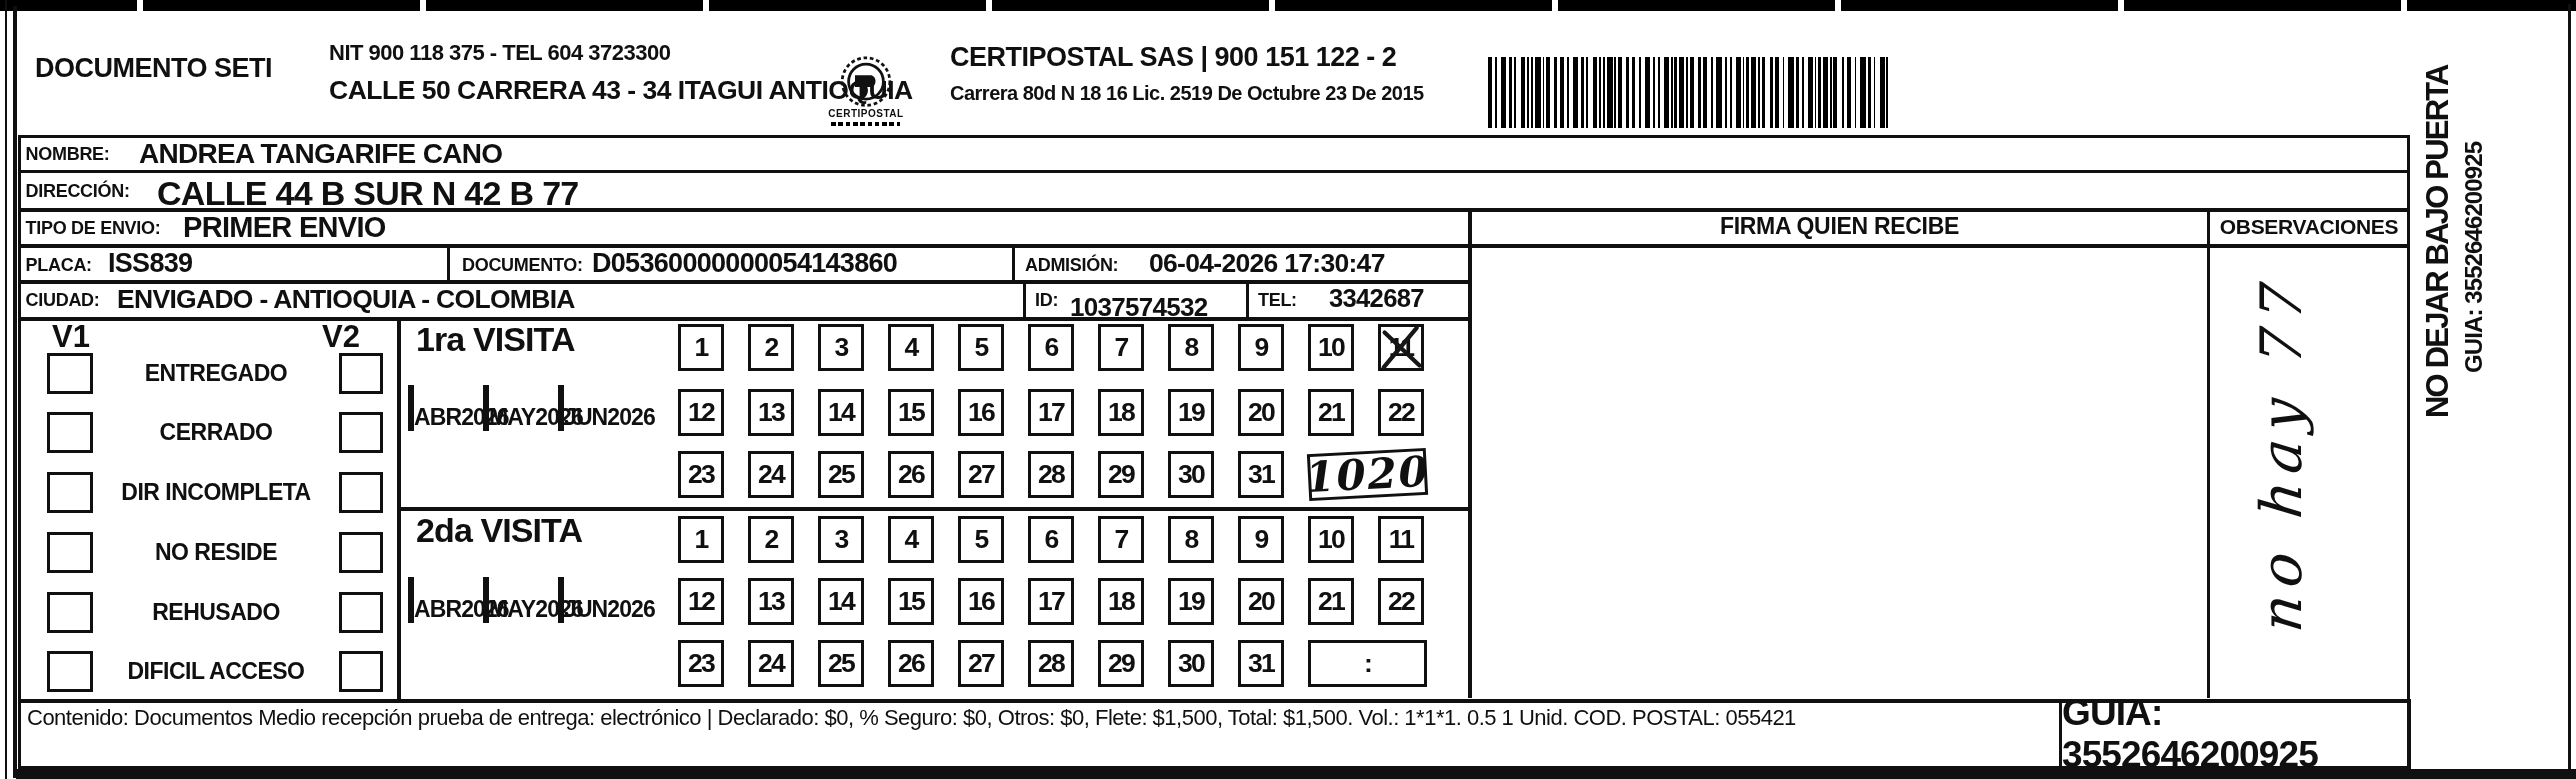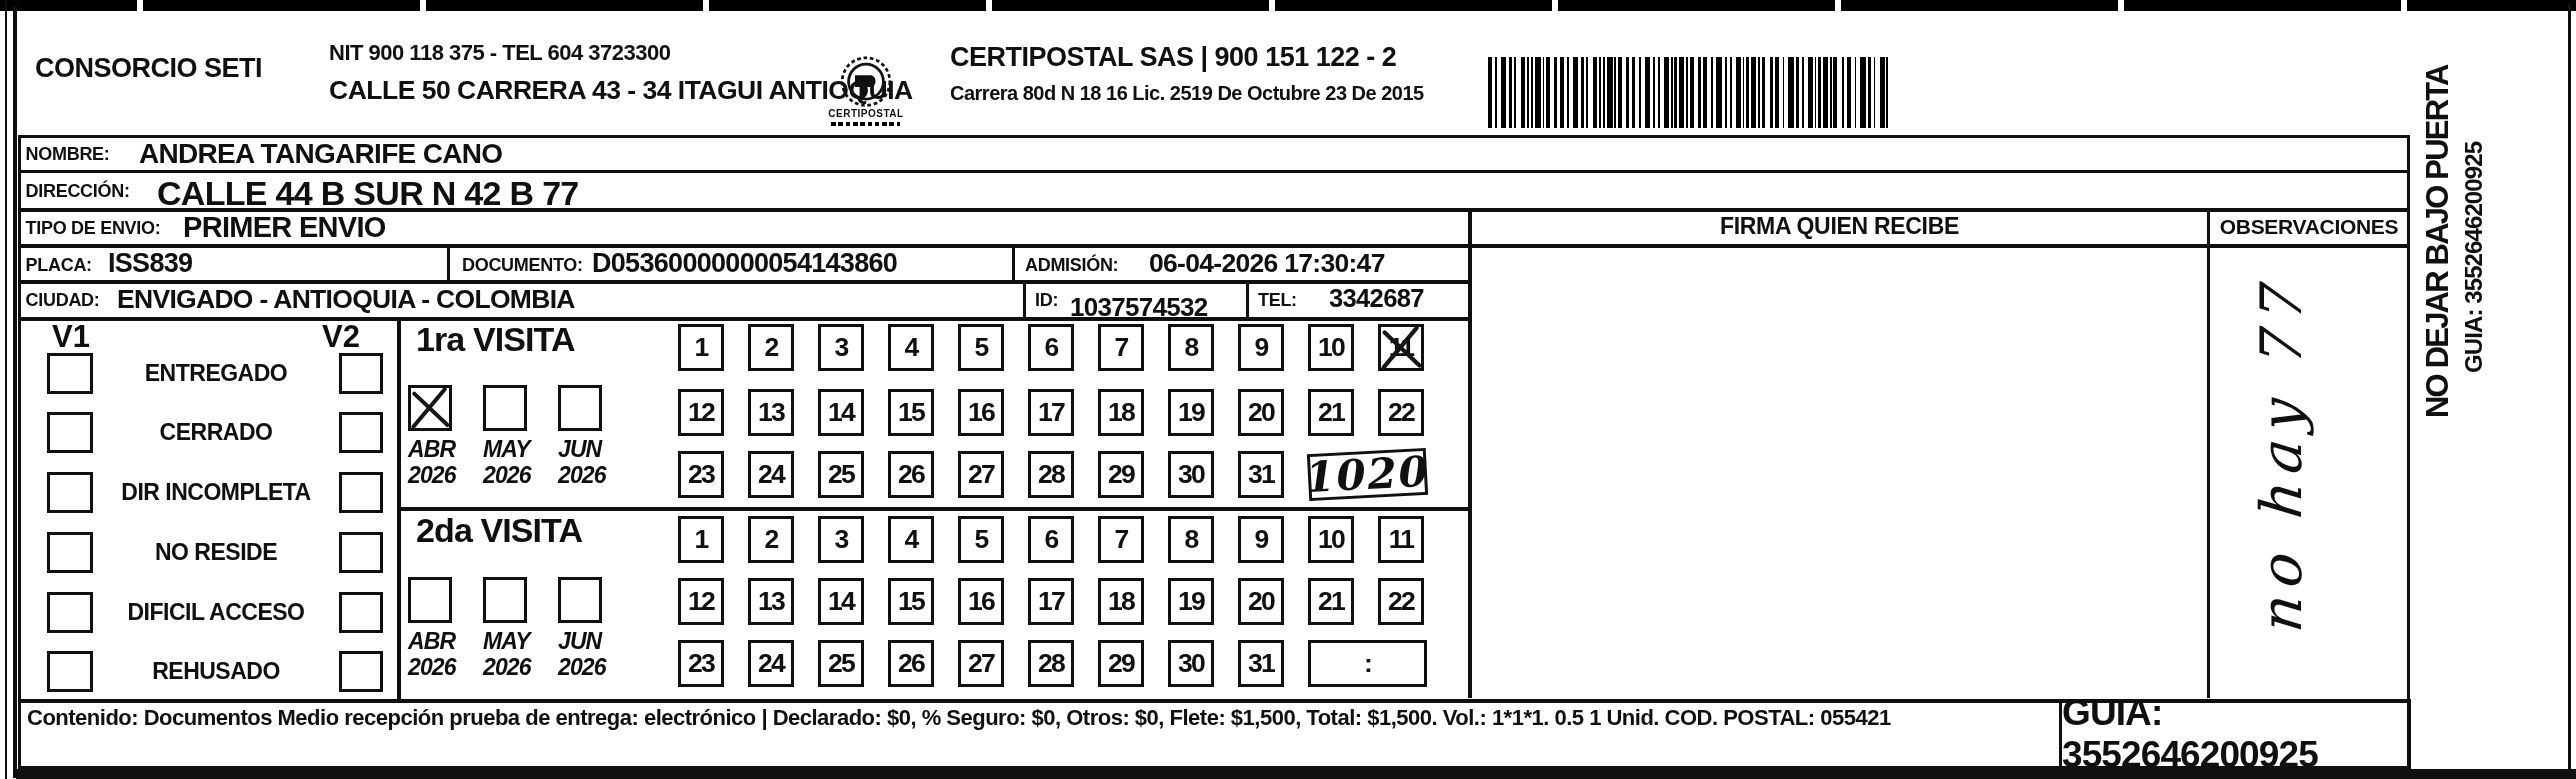--- a/index.html
+++ b/index.html
@@ -10,49 +10,49 @@
   .lbl{font-weight:bold;font-size:18px;letter-spacing:-0.3px;white-space:nowrap;}
   .val{font-size:27px;font-weight:600;letter-spacing:-0.7px;white-space:nowrap;}
   .hdr-cell{position:absolute;display:flex;align-items:center;justify-content:center;
             font-weight:bold;font-size:22px;letter-spacing:-0.3px;}
   .checkbox{position:relative;border:3.7px solid #101010;background:#fff;box-sizing:border-box;}
   .xmark{position:absolute;left:-8%;top:-10%;width:118%;height:120%;pointer-events:none;}
   .status-row{display:flex;align-items:center;height:46px;}
   .status-label{flex:1;text-align:center;font-size:23px;font-weight:bold;letter-spacing:-0.5px;}
   .visit-title{font-size:34px;font-weight:bold;letter-spacing:-0.9px;white-space:nowrap;}
   .months-row{position:absolute;display:flex;gap:18px;}
-  .month-item{display:flex;flex-direction:column;align-items:flex-start;width:57px;font-style:italic;}
+  .month-item{display:flex;flex-direction:row;align-items:flex-end;width:57px;}
   .month-box{width:44px;height:46px;position:relative;border:3.7px solid #101010;box-sizing:border-box;background:#fff;}
   .month-name,.month-year{font-size:23px;font-weight:bold;line-height:1.12;letter-spacing:-0.9px;}
   .month-name{margin-top:6.4px;}
   .calendar{position:absolute;}
   .cal-row{position:absolute;left:0;display:flex;gap:24px;}
   .day{width:46px;height:47px;border:3.7px solid #101010;box-sizing:border-box;display:flex;
        align-items:center;justify-content:center;font-size:26.5px;font-weight:bold;
        letter-spacing:-1.8px;position:relative;background:#fff;}
   .day.wide{width:119px;}
   .hand{font-family:"DejaVu Serif",serif;font-style:italic;}
   .rot{transform:rotate(-90deg);transform-origin:0 0;white-space:nowrap;display:inline-block;}
   #barcode{position:absolute;left:1488px;top:57px;width:422px;height:71px;font-size:0;}
   #barcode i{display:inline-block;height:100%;background:#000;}
-  .footer-line1{font-size:22px;font-weight:700;letter-spacing:-0.5px;white-space:nowrap;}
+  .footer-line1{font-size:22px;font-weight:400;letter-spacing:-0.5px;white-space:nowrap;}
   .footer-line2{font-size:18px;font-weight:bold;letter-spacing:-0.4px;white-space:nowrap;}
 </style>
 </head>
 <body>
 
 <div id="doc">
 
   <div class="line" style="left:0;top:0;width:2576px;height:11px;background:repeating-linear-gradient(90deg,#000 0 137px,#fff 137px 143px,#000 143px 283px);"></div>
   <div class="line" style="left:4.6px;top:0;width:2.7px;height:780px;"></div>
   <div class="line" style="left:12.8px;top:5.5px;width:4.6px;height:772px;"></div>
   <div class="line" style="left:2568px;top:3.7px;width:2.7px;height:772px;"></div>
   <div class="line" style="left:16.4px;top:769px;width:2560px;height:11px;"></div>
 
-  <div class="abs" style="left:35px;top:53px;font-size:27px;font-weight:600;letter-spacing:-0.5px;">CONSORCIO SETI</div>
+  <div class="abs" style="left:35px;top:53px;font-size:27px;font-weight:600;letter-spacing:-0.5px;">DOCUMENTO SETI</div>
   <div class="abs" style="left:329px;top:40px;font-size:22px;font-weight:600;letter-spacing:-0.5px;">NIT 900 118 375 - TEL 604 3723300</div>
   <div class="abs" style="left:329px;top:75px;font-size:26.5px;font-weight:600;letter-spacing:-0.5px;">CALLE 50 CARRERA 43 - 34 ITAGUI ANTIOQUIA</div>
 
   <div class="abs" style="left:833px;top:55px;width:66px;height:55px;">
     <svg width="66" height="55" viewBox="0 0 72 60">
       <circle cx="36" cy="29" r="26" fill="none" stroke="#111" stroke-width="3" stroke-dasharray="4 3"></circle>
       <circle cx="36" cy="29" r="19" fill="none" stroke="#111" stroke-width="3"></circle>
       <path d="M24 22 h18 a7 7 0 0 1 0 13 h-8 v10 h-5 v-10 h-5 z" fill="#111"></path>
     </svg>
   </div>
@@ -129,26 +129,26 @@
         <div class="status-label">DIR INCOMPLETA</div>
         <div class="checkbox" style="width: 44px; height: 41px; margin-right: 11px;"></div>
       </div>
       <div class="status-row">
         <div class="checkbox" style="width: 46px; height: 41px; margin-left: 29px;"></div>
         <div class="status-label">NO RESIDE</div>
         <div class="checkbox" style="width: 44px; height: 41px; margin-right: 11px;"></div>
       </div>
       <div class="status-row">
         <div class="checkbox" style="width: 46px; height: 41px; margin-left: 29px;"></div>
+        <div class="status-label">REHUSADO</div>
+        <div class="checkbox" style="width: 44px; height: 41px; margin-right: 11px;"></div>
+      </div>
+      <div class="status-row">
+        <div class="checkbox" style="width: 46px; height: 41px; margin-left: 29px;"></div>
         <div class="status-label">DIFICIL ACCESO</div>
-        <div class="checkbox" style="width: 44px; height: 41px; margin-right: 11px;"></div>
-      </div>
-      <div class="status-row">
-        <div class="checkbox" style="width: 46px; height: 41px; margin-left: 29px;"></div>
-        <div class="status-label">REHUSADO</div>
         <div class="checkbox" style="width: 44px; height: 41px; margin-right: 11px;"></div>
       </div>
     </div>
 
   <div class="abs visit-title" style="left:416px;top:320px;">1ra VISITA</div>
   <div class="months-row" style="left:408px;top:385px;">
       <div class="month-item">
         <div class="month-box">
           <svg viewBox="0 0 100 100" class="xmark">
             <path d="M14 18 L88 88" stroke="#161616" stroke-width="9" fill="none" stroke-linecap="round"></path>

